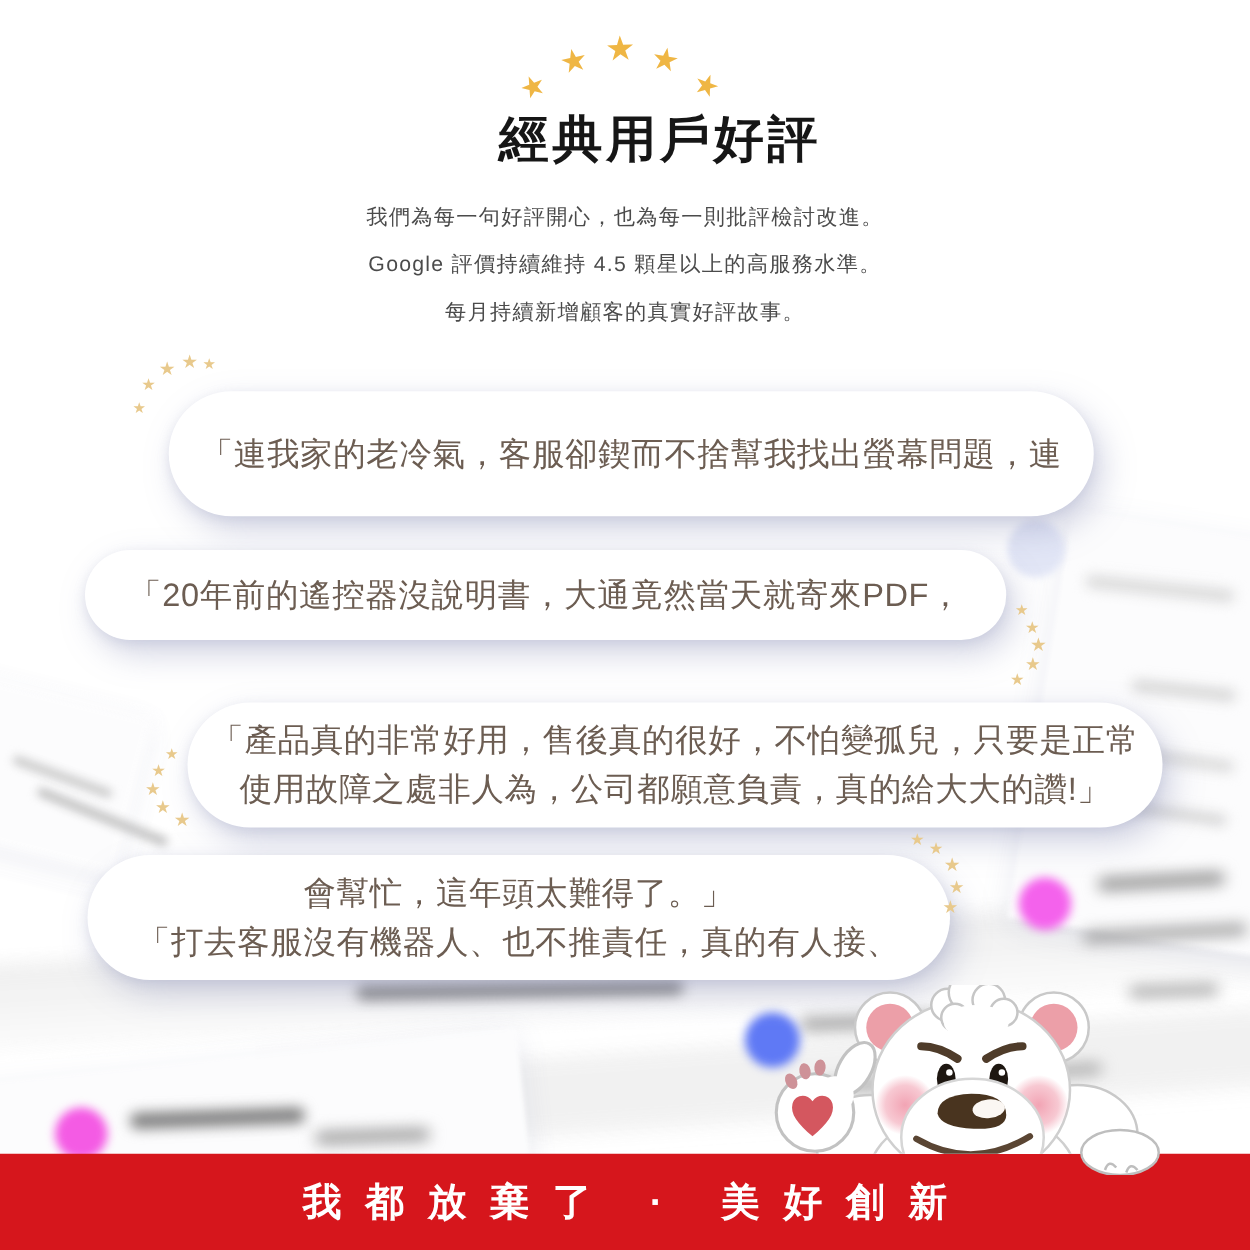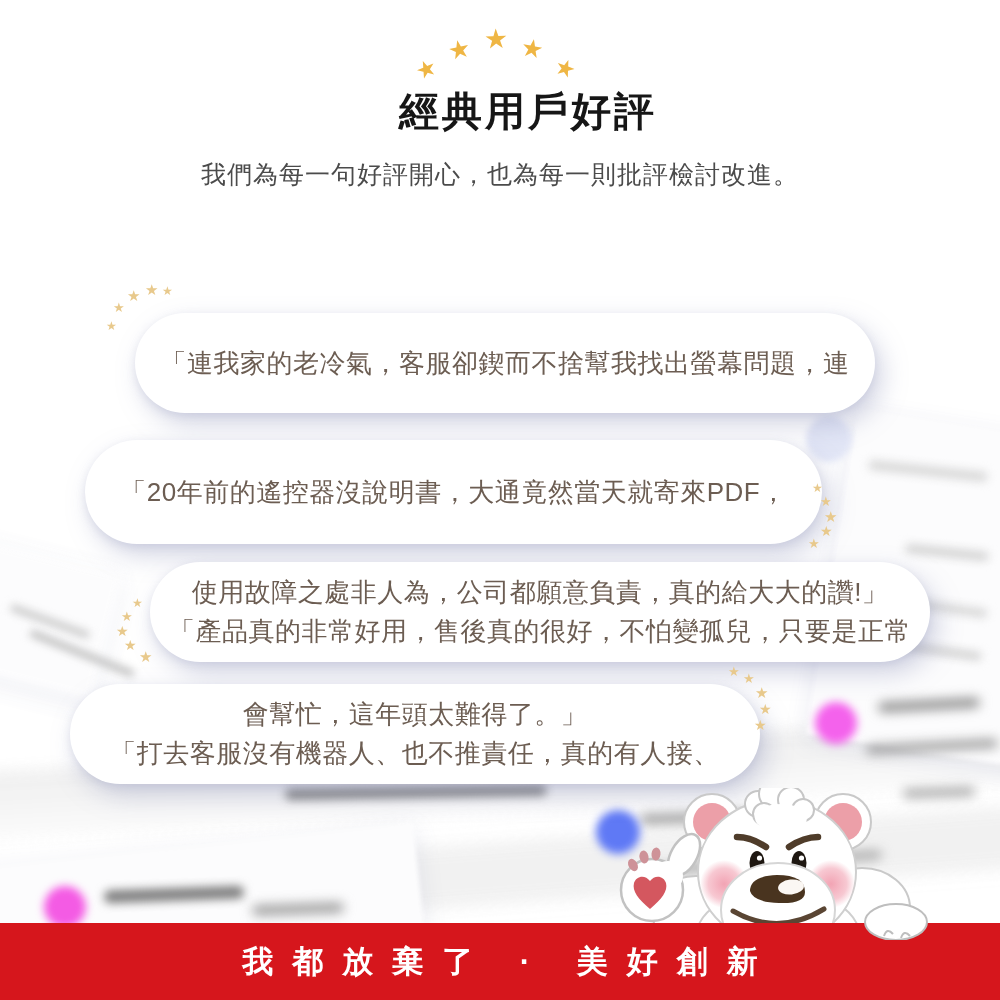--- a/index.html
+++ b/index.html
@@ -22,31 +22,31 @@
   .tstar.s2{left:34px;top:11px;font-size:25px;transform:rotate(-12deg);}
   .tstar.s3{left:70px;top:0px;font-size:27px;transform:rotate(-2deg);}
   .tstar.s4{left:107px;top:10px;font-size:25px;transform:rotate(10deg);}
   .tstar.s5{left:141px;top:31px;font-size:23px;transform:rotate(20deg);}
   .title{
     position:absolute;left:0;top:84px;width:1000px;margin:0;
     font-size:40px;font-weight:700;color:#161616;letter-spacing:3px;padding-left:28px;
   }
   .subtitle{
     position:absolute;left:0;top:155px;width:1000px;margin:0;
-    font-size:25px;color:#4B4B4B;line-height:38px;letter-spacing:1px;
+    font-size:17px;color:#4B4B4B;line-height:38px;letter-spacing:1px;
   }
   
   .bubble{
     position:absolute;background:#ffffff;border-radius:54px;z-index:2;
     display:flex;flex-direction:column;justify-content:center;align-items:center;
     text-align:center;font-size:26px;color:#6C5D52;line-height:39px;letter-spacing:.5px;
     box-shadow:7px 11px 26px rgba(126,133,176,.35), 0 3px 9px rgba(158,163,196,.22);
   }
   .b1{left:135px;top:313px;width:740px;height:100px;}
-  .b2{left:85px; top:440px;width:737px;height:104px;}
+  .b2{left:68px; top:440px;width:737px;height:72px;}
   .b3{left:150px;top:562px;width:780px;height:100px;}
   .b4{left:70px; top:684px;width:690px;height:100px;}
   
   .cluster{position:absolute;z-index:3;width:70px;height:70px;}
   .cluster i{position:absolute;font-style:normal;color:#E8C98C;line-height:1;}
   .cl1{left:106px;top:282px;}
   .cl1 i:nth-child(1){left:0px;top:38px;font-size:12px;}
   .cl1 i:nth-child(2){left:7px;top:19px;font-size:13px;}
   .cl1 i:nth-child(3){left:21px;top:6px;font-size:15px;}
   .cl1 i:nth-child(4){left:39px;top:0px;font-size:15px;}
@@ -115,33 +115,34 @@
   <div class="stars-arc">
     <span class="tstar s1">★</span>
     <span class="tstar s2">★</span>
     <span class="tstar s3">★</span>
     <span class="tstar s4">★</span>
     <span class="tstar s5">★</span>
   </div>
   <h1 class="title">經典用戶好評</h1>
   <p class="subtitle">
     <span>我們為每一句好評開心，也為每一則批評檢討改進。</span><br>
-    <br>
+    <span>Google 評價持續維持 4.5 顆星以上的高服務水準。</span><br>
+    <span>每月持續新增顧客的真實好評故事。</span>
   </p>
 </header>
 
 <div class="bubble b1">
   <span>「連我家的老冷氣，客服卻鍥而不捨幫我找出螢幕問題，連</span>
 </div>
 <div class="bubble b2">
   <span>「20年前的遙控器沒說明書，大通竟然當天就寄來PDF，</span>
 </div>
 <div class="bubble b3">
+  <span>「產品真的非常好用，售後真的很好，不怕變孤兒，只要是正常</span>
   <span>使用故障之處非人為，公司都願意負責，真的給大大的讚!」</span>
-  <span>「產品真的非常好用，售後真的很好，不怕變孤兒，只要是正常</span>
 </div>
 <div class="bubble b4">
   <span>會幫忙，這年頭太難得了。」</span>
   <span>「打去客服沒有機器人、也不推責任，真的有人接、</span>
 </div>
 
 <div class="cluster cl1">
   <i>★</i>
     <i>★</i>
     <i>★</i>

